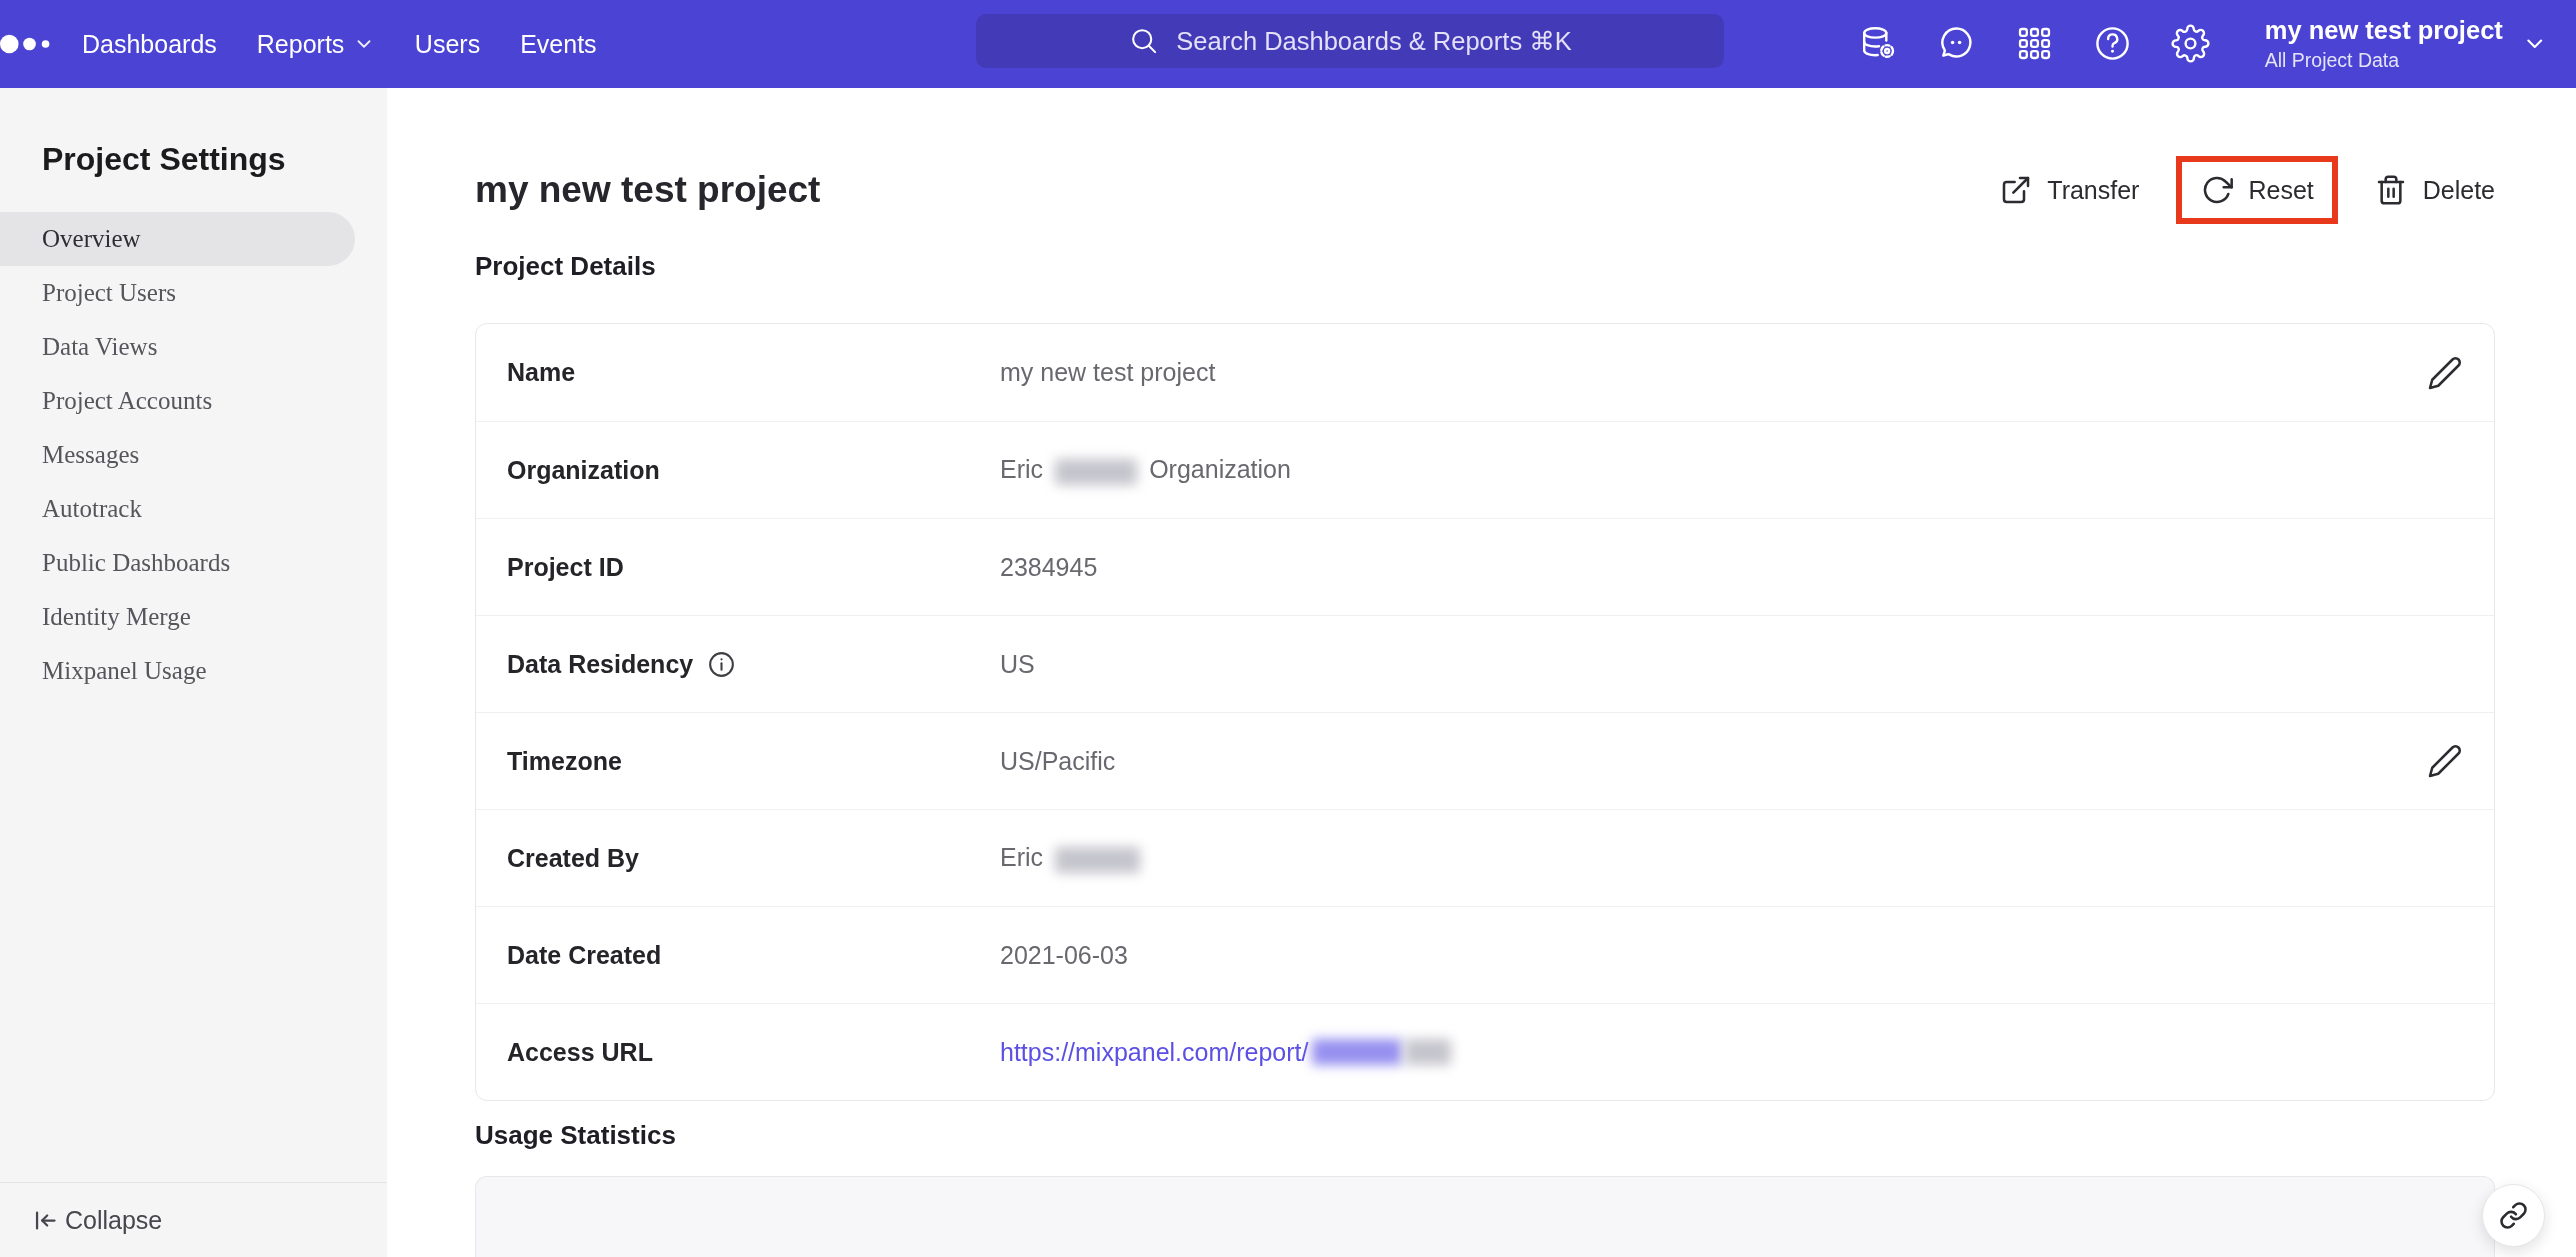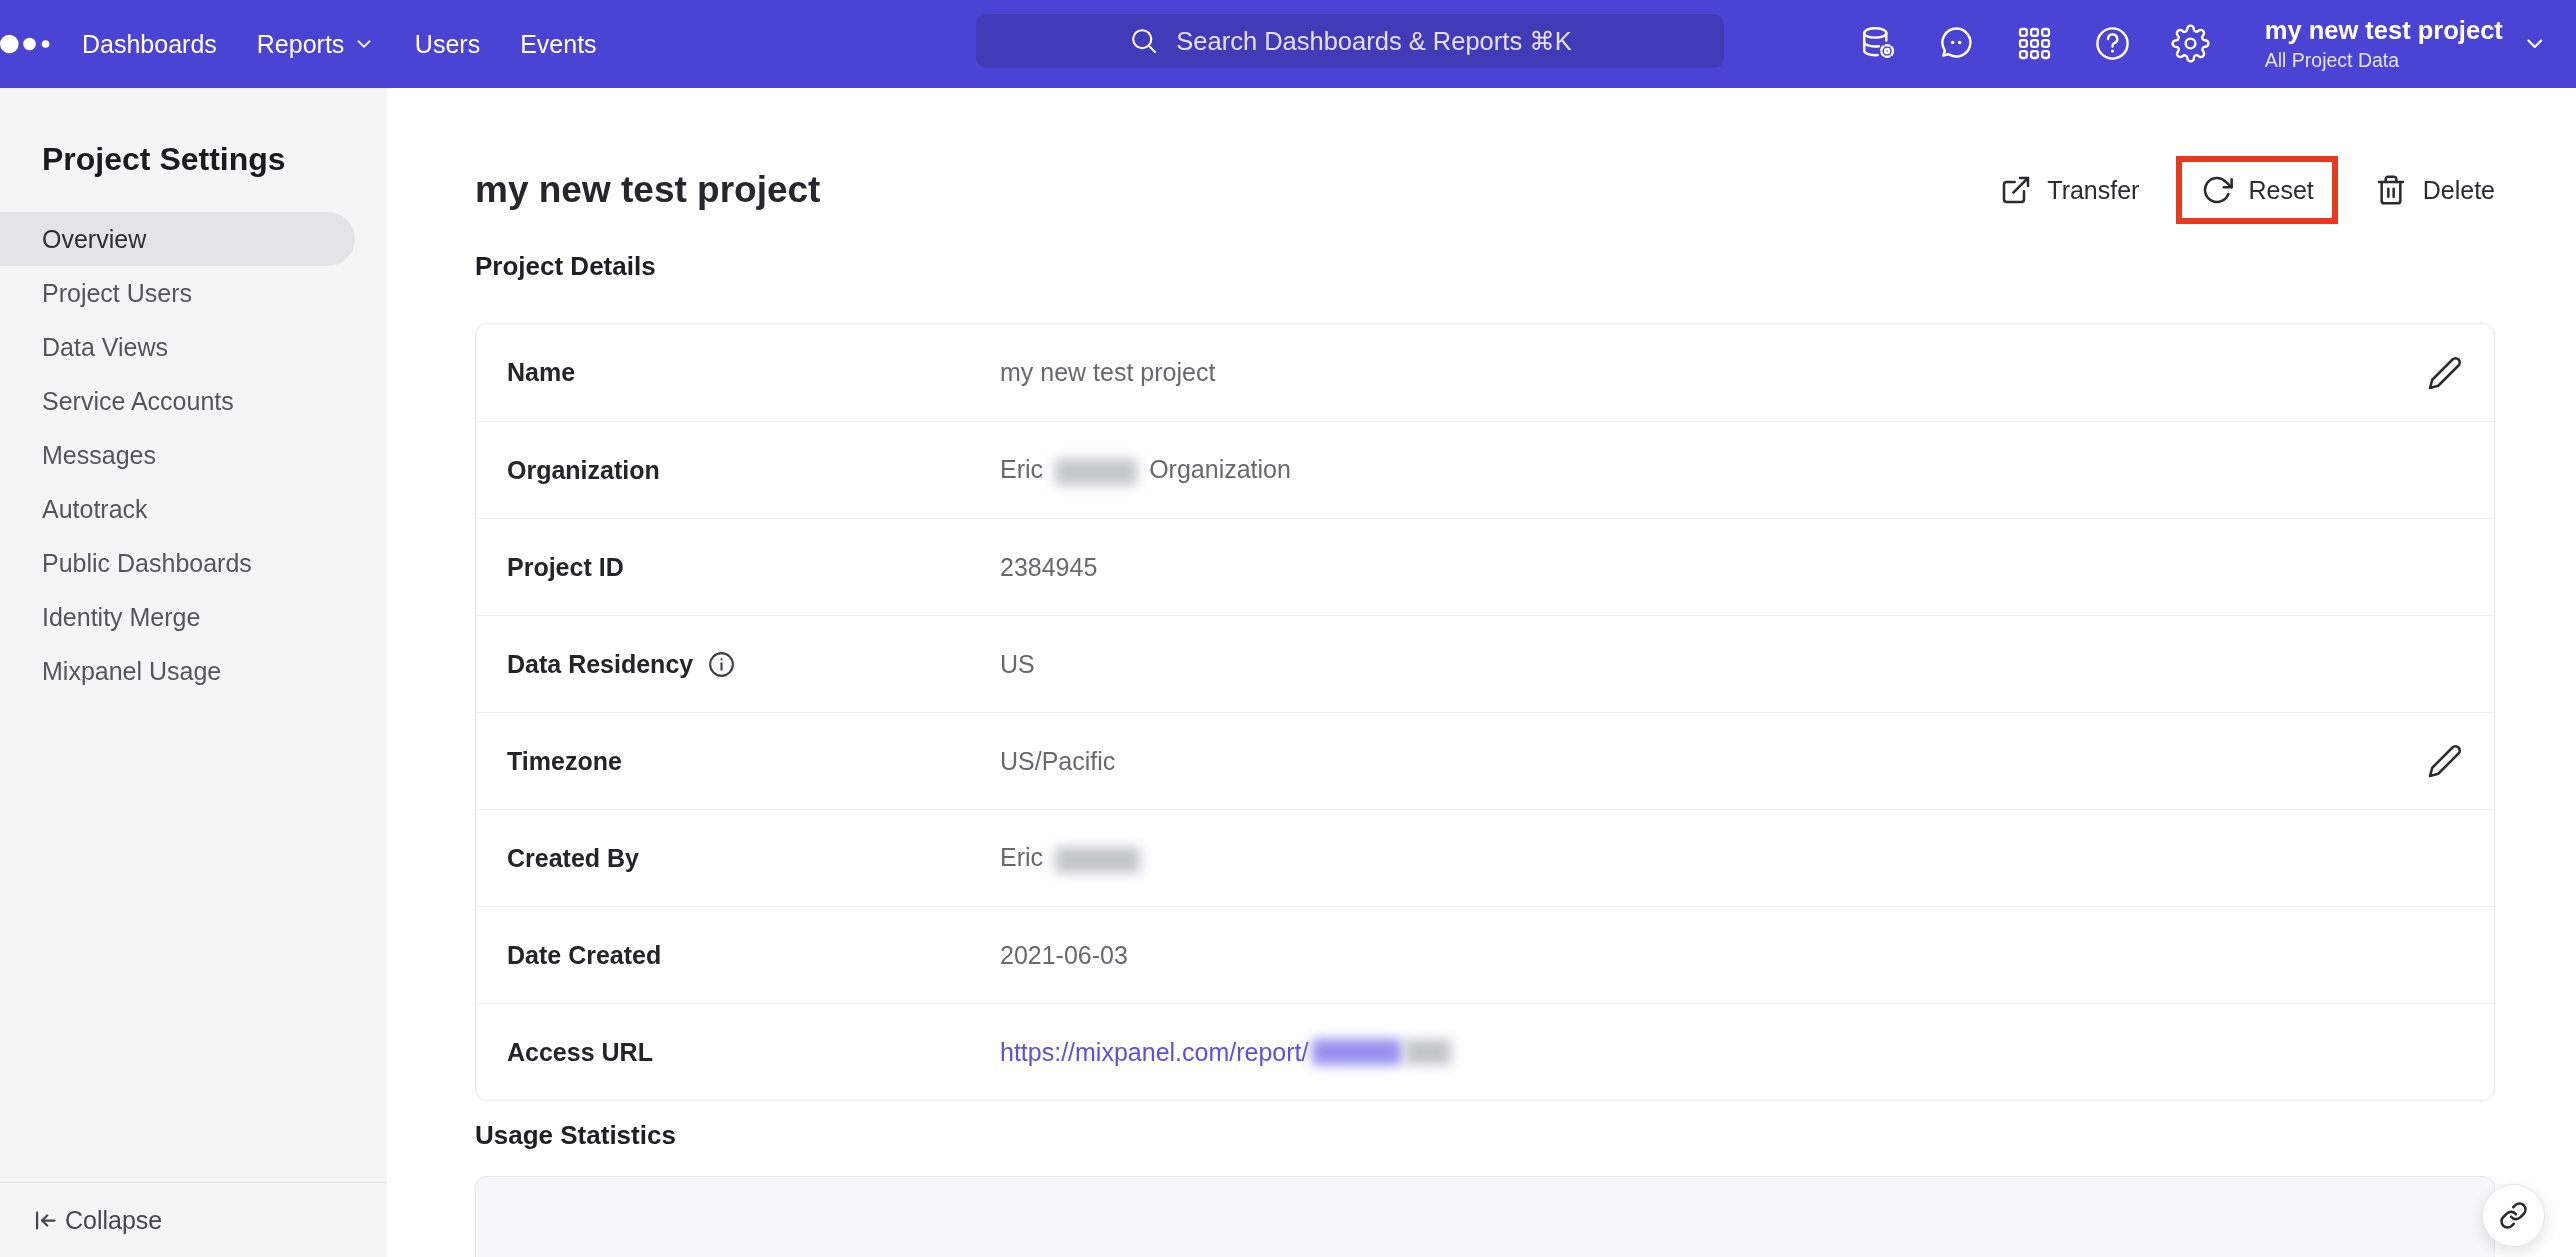--- a/index.html
+++ b/index.html
@@ -28,21 +28,21 @@
   .proj-name { font-size:25.5px; font-weight:bold; color:#fff; }
   .proj-scope { font-size:19.5px; color:rgba(255,255,255,.85); }
 
   
   .frame { flex:1; display:flex; min-height:0; }
 
   
   .sidebar { width:387px; background:#F5F5F6; position:relative; flex:0 0 auto; }
   .sidebar-title { font-size:32px; font-weight:bold; color:#1B1B1E; margin:53px 0 34px 42px; }
   .side-item { height:54px; display:flex; align-items:center; padding-left:42px;
-    font-size:25px; color:#55555B; cursor:pointer; }
+    font-size:25px; color:#55555B; cursor:pointer;font-family:Liberation Serif, serif; }
   .side-item.active { background:#E4E4E6; width:355px; border-radius:0 27px 27px 0;
     color:#2D2D32; }
   .sidebar-footer { position:absolute; left:0; right:0; bottom:0;
     border-top:1.7px solid #E4E4E7; height:75px; display:flex; align-items:center;
     gap:6px; padding-left:32px; cursor:pointer; color:#46464C; }
   .sidebar-footer span { font-size:25px; }
 
   
   .main { flex:1; background:#fff; padding:0 81px 0 88px; position:relative; min-width:0; }
   .page-header { display:flex; align-items:center; margin-top:68px; }
@@ -178,21 +178,21 @@
   </header>
 
   <div class="frame">
 
     <aside class="sidebar">
       <h2 class="sidebar-title">Project Settings</h2>
       <nav>
         <div class="side-item active">Overview</div>
         <div class="side-item">Project Users</div>
         <div class="side-item">Data Views</div>
-        <div class="side-item">Service Accounts</div>
+        <div class="side-item">Project Accounts</div>
         <div class="side-item">Messages</div>
         <div class="side-item">Autotrack</div>
         <div class="side-item">Public Dashboards</div>
         <div class="side-item">Identity Merge</div>
         <div class="side-item">Mixpanel Usage</div>
       </nav>
       <div class="sidebar-footer">
         <svg width="27" height="27" viewBox="0 0 24 24" fill="none" stroke="#46464C" stroke-width="2" stroke-linecap="round" stroke-linejoin="round">
           <line x1="4.5" y1="5" x2="4.5" y2="19"></line>
           <line x1="20" y1="12" x2="9" y2="12"></line>

